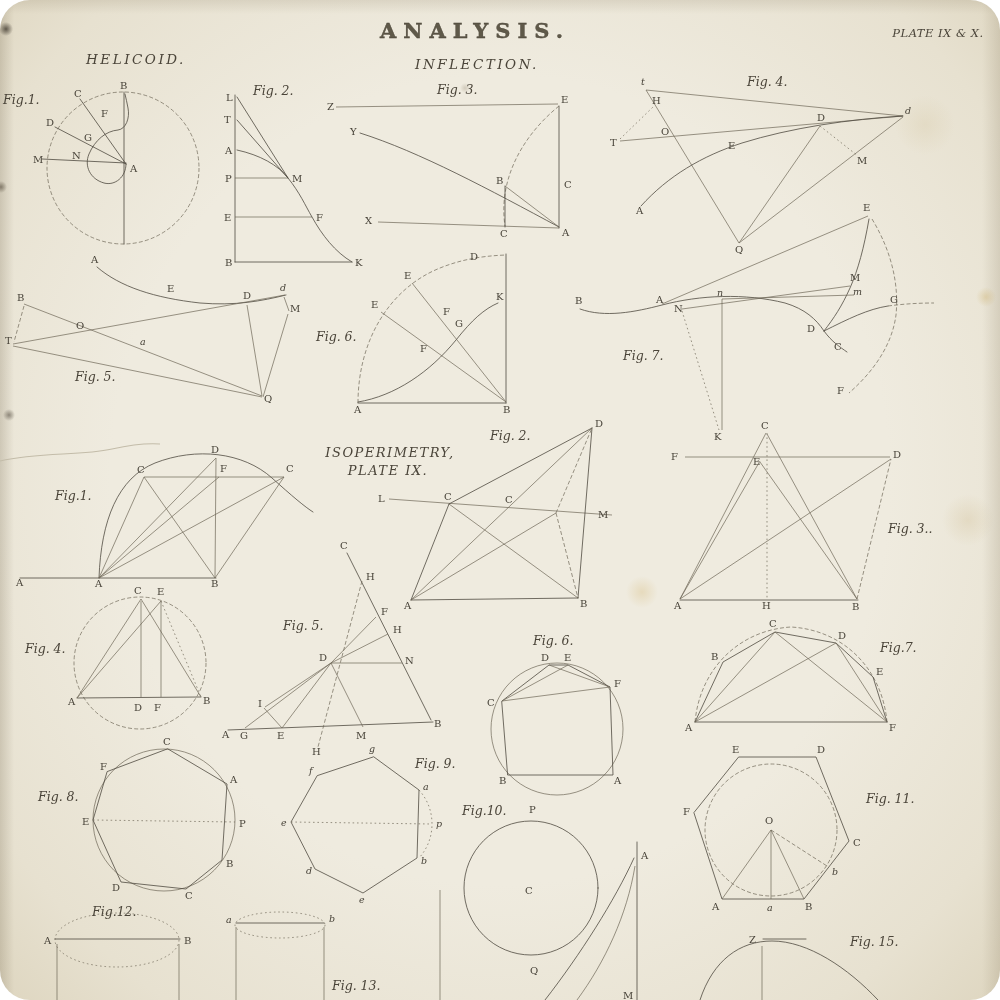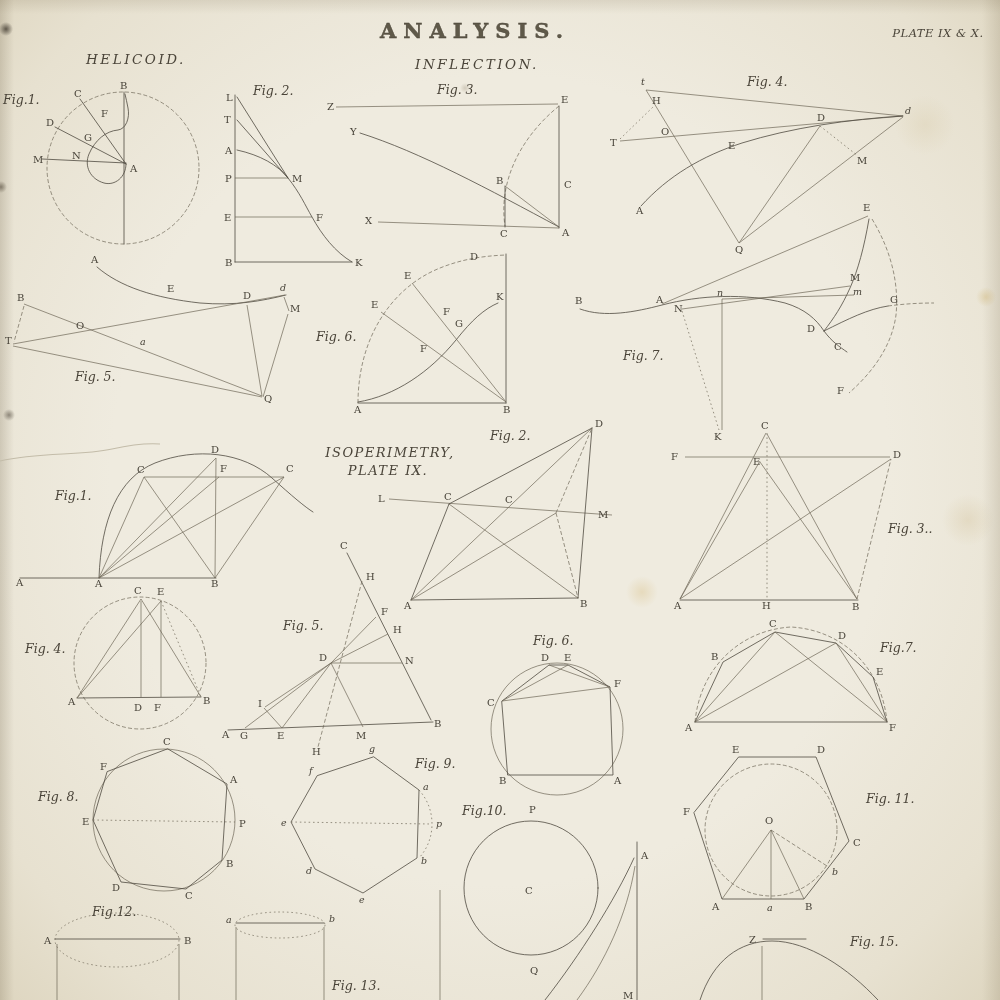--- a/index.html
+++ b/index.html
@@ -13,20 +13,21 @@
       radial-gradient(circle at 6px 29px, rgba(55,48,38,.75), transparent 7px),
       radial-gradient(circle at 1px 187px, rgba(70,60,45,.55), transparent 6px),
       radial-gradient(circle at 9px 415px, rgba(60,52,40,.5), transparent 6px),
       radial-gradient(circle at 465px 88px, rgba(120,105,80,.25), transparent 5px),
       linear-gradient(90deg, rgba(105,92,66,.22), transparent 14px),
       linear-gradient(270deg, rgba(120,105,75,.18), transparent 18px),
       linear-gradient(180deg, rgba(120,105,75,.15), transparent 14px),
       radial-gradient(ellipse at 50% 48%, #efebdf 55%, #e7e1d0 85%, #ded6c0 100%);
     background-color:#ebe6d8;
     font-family:"DejaVu Serif", serif;
+    border-radius:30px;
   }
   svg{position:absolute;left:0;top:0;}
   .ln{stroke:#4f4a40;stroke-width:.8;fill:none;stroke-linecap:round;}
   .fine{stroke:#6e6758;stroke-width:.7;fill:none;}
   .dot{stroke-dasharray:1.6 2.8;}
   .dsh{stroke-dasharray:4 2.2;}
   .crease{stroke:#c3bca9;stroke-width:1.1;fill:none;}
   text{fill:#474238;}
   .lbl{font-family:"DejaVu Serif",serif;font-size:10px;}
   .li{font-family:"DejaVu Serif",serif;font-size:9.5px;font-style:italic;}

